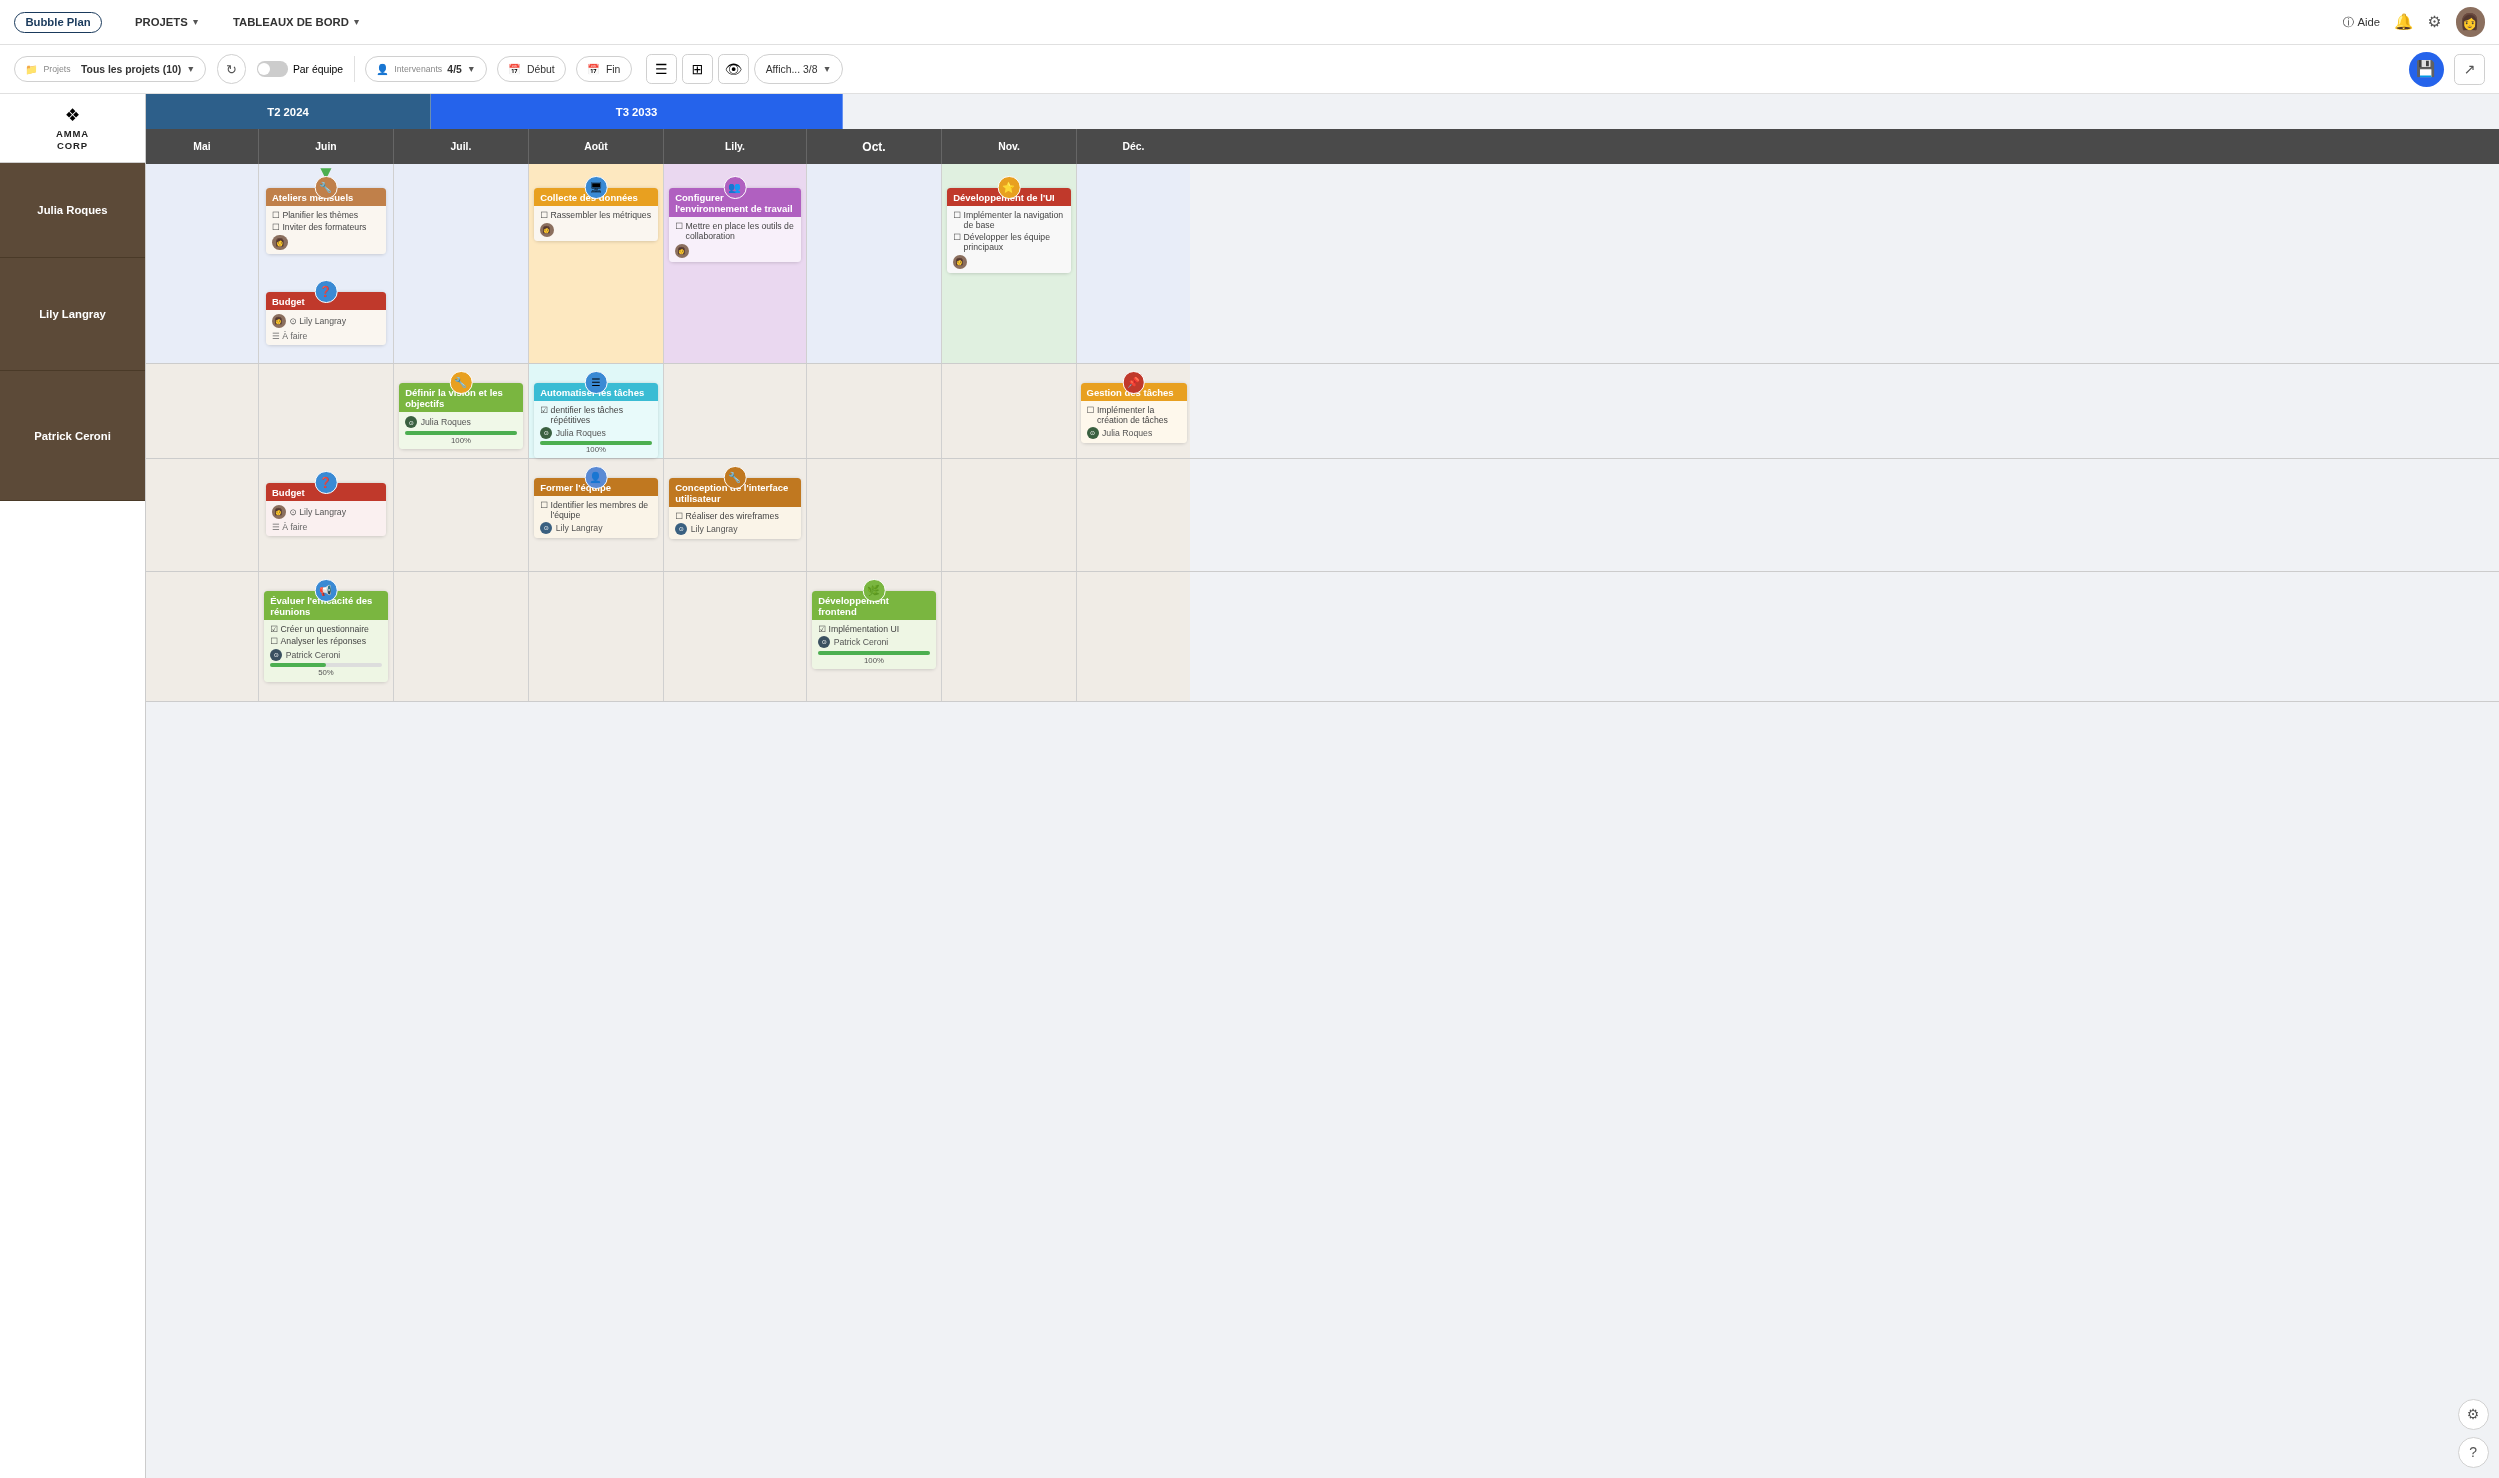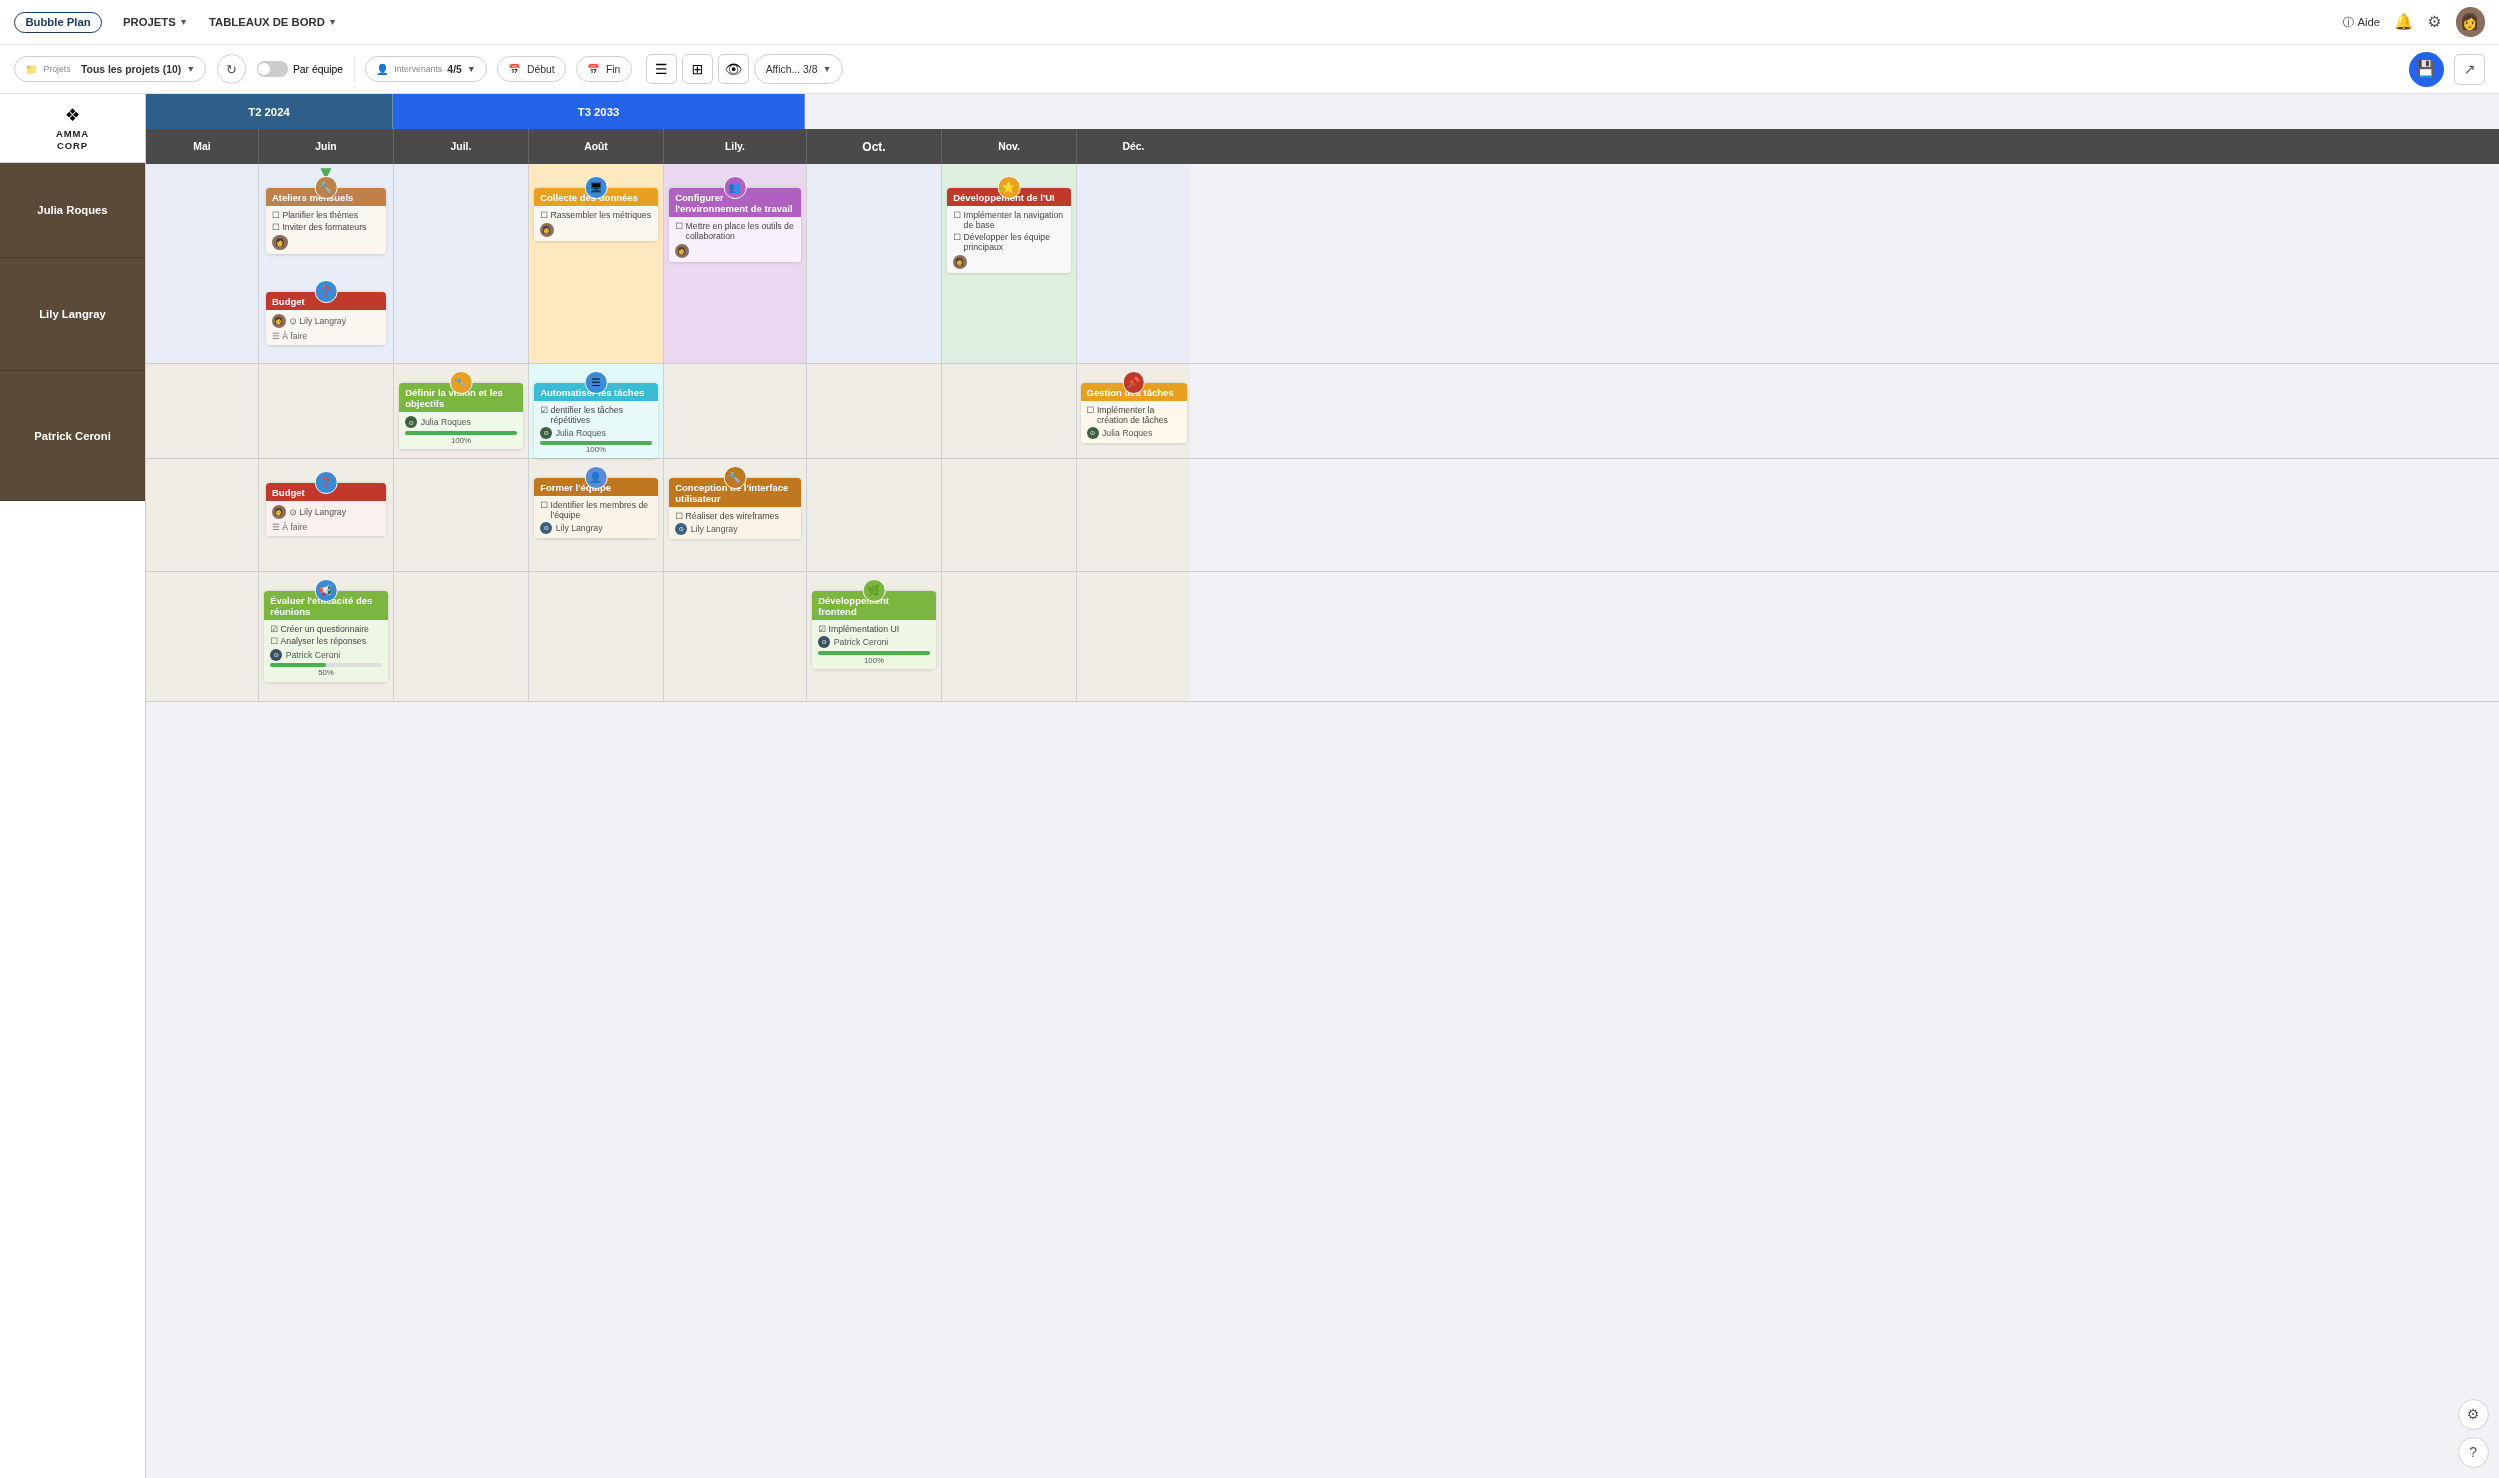--- a/index.html
+++ b/index.html
@@ -1,21 +1,21 @@
 <!DOCTYPE html>
 <html style="font-size:14px"><head>
   <meta charset="utf-8">
   <style>
     * { box-sizing: border-box; margin: 0; padding: 0; }
     body { font-family: 'Segoe UI', Arial, sans-serif; font-size: 10.4px; background: #f0f2f5; overflow-x: hidden; }
 
     
     .top-nav {
       display: flex; align-items: center; background: white; height: 45px;
-      padding: 0 14px; border-bottom: 0.9px solid #e0e0e0; gap: 21px;
+      padding: 0 14px; border-bottom: 0.9px solid #e0e0e0; gap: 33px;
     }
     .logo-box {
       border: 1.7px solid #1a3a5c; border-radius: 17.4px; padding: 3.5px 10.4px;
       font-weight: 700; font-size: 11.3px; color: #1a3a5c; white-space: nowrap;
     }
     .nav-item {
       display: flex; align-items: center; gap: 3.5px; font-size: 11.3px;
       font-weight: 600; color: #333; cursor: pointer; user-select: none;
     }
     .nav-item .chevron { font-size: 8.7px; color: #555; }
@@ -152,21 +152,21 @@
       <span style="color:white; font-weight:700; font-size:11.3px;">Lily Langray</span>
     </div>
     <div style="height:130px; background:#5c4a38; display:flex; align-items:center; justify-content:center; border-bottom:0.9px solid #4a3a28;">
       <span style="color:white; font-weight:700; font-size:11.3px;">Patrick Ceroni</span>
     </div>
   </div>
 
   <div style="flex:1; overflow-x:auto; min-width:0;">
 
     <div style="display:flex; height:35px;">
-      <div style="width:247px; background:#2d5f8a; display:flex; align-items:center; justify-content:center; border-right:0.9px solid rgba(255,255,255,0.3);">
+      <div style="width:285px; background:#2d5f8a; display:flex; align-items:center; justify-content:center; border-right:0.9px solid rgba(255,255,255,0.3);">
         <span style="color:white; font-weight:700; font-size:11.3px;">T2 2024</span>
       </div>
       <div style="width:412px; background:#2563eb; display:flex; align-items:center; justify-content:center; border-right:0.9px solid rgba(255,255,255,0.3);">
         <span style="color:white; font-weight:700; font-size:11.3px;">T3 2033</span>
       </div>
     </div>
 
     <div style="display:flex; height:35px; background:#4a4a4a;">
       <div style="width:113px; display:flex; align-items:center; justify-content:center; border-right:0.9px solid #666; color:white; font-weight:600; font-size:10.4px;">Mai</div>
       <div style="width:135px; display:flex; align-items:center; justify-content:center; border-right:0.9px solid #666; color:white; font-weight:600; font-size:10.4px;">Juin</div>

